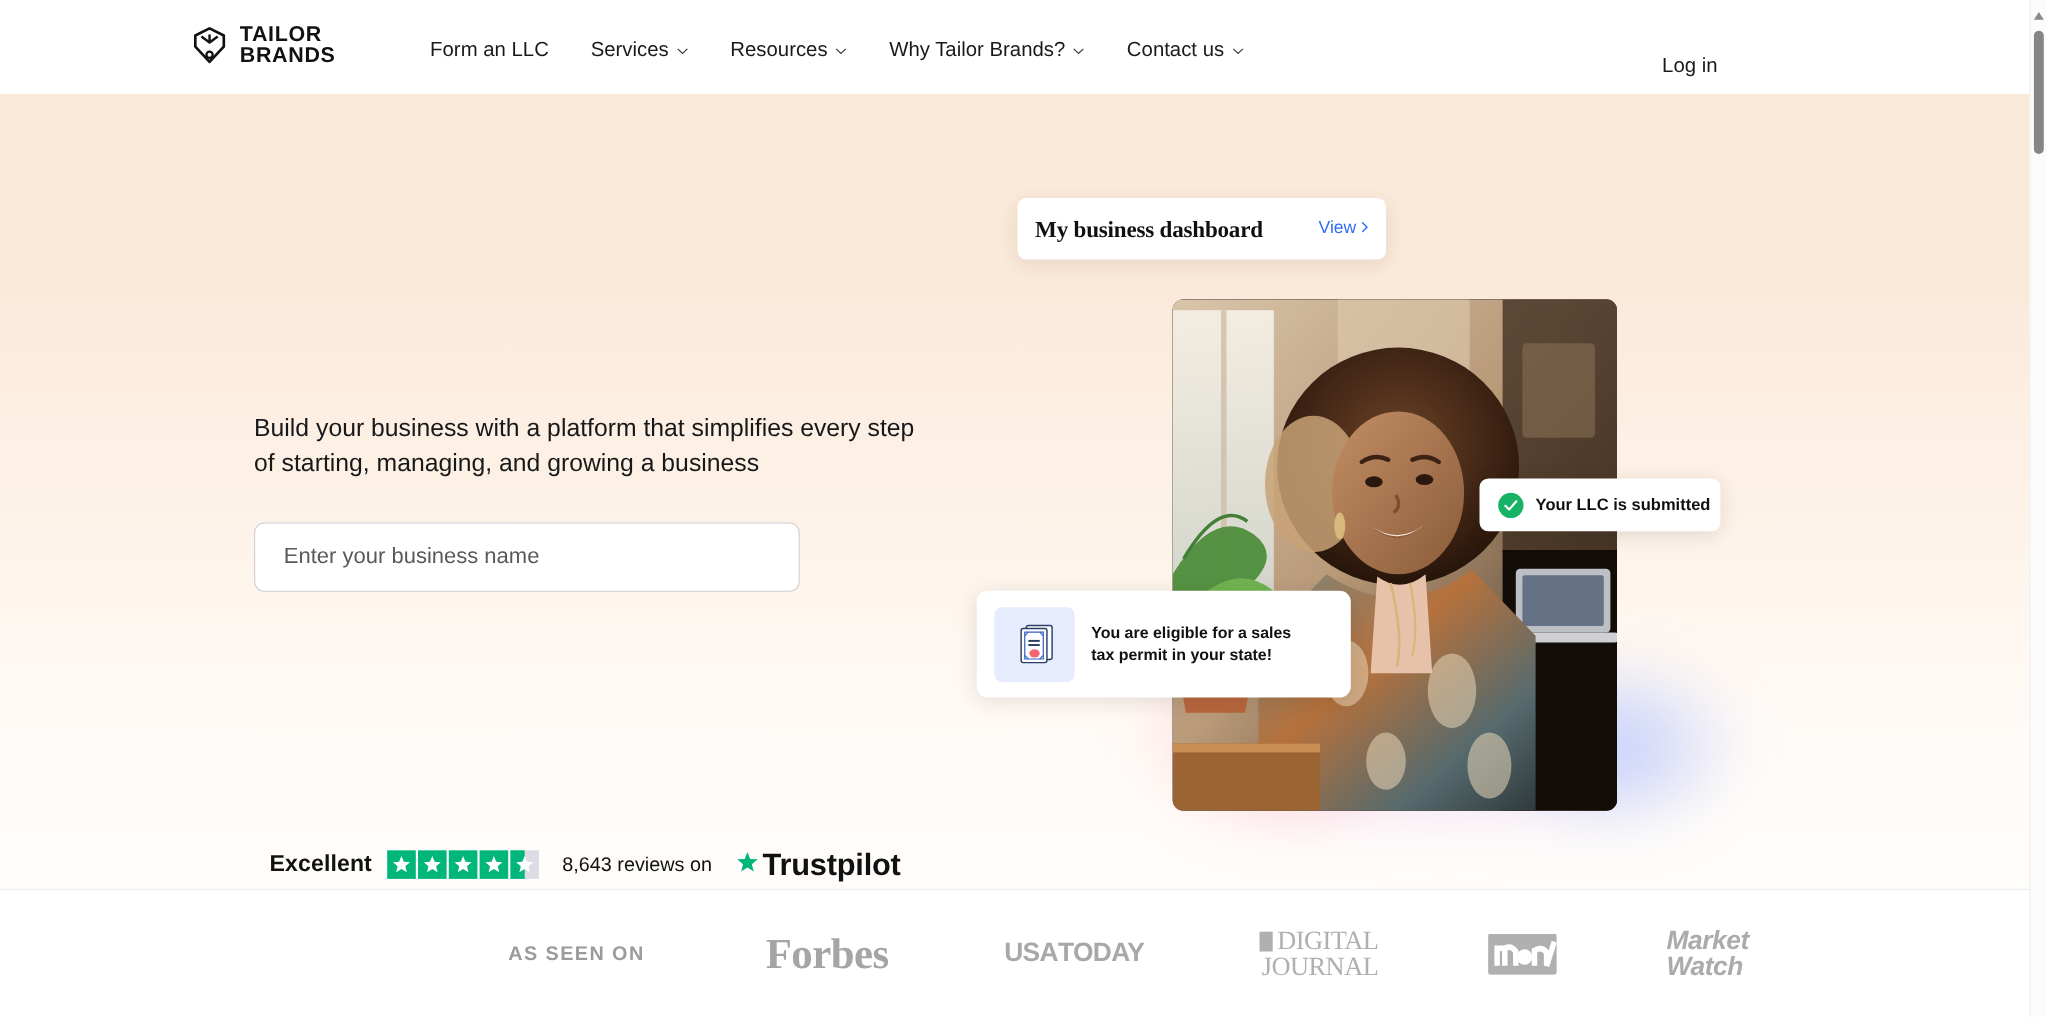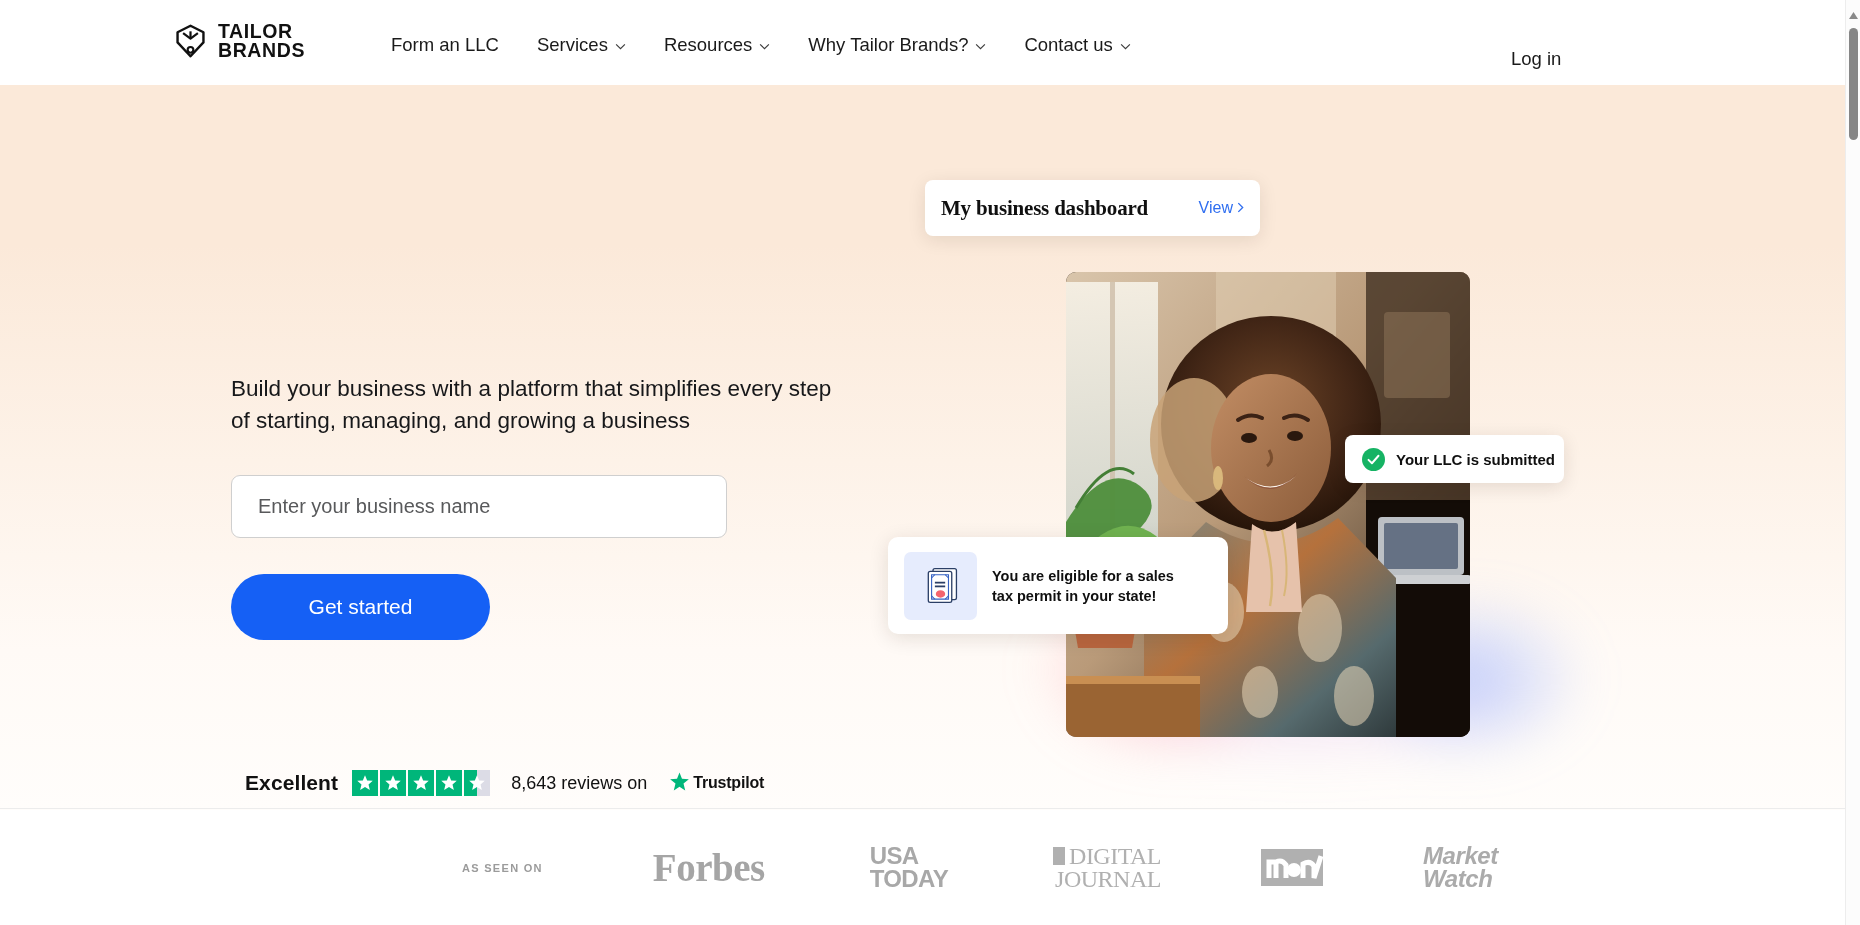--- a/index.html
+++ b/index.html
@@ -74,21 +74,21 @@
   
   .tp { position:absolute; left:245px; top:685px; display:flex; align-items:center; gap:14px; }
   .tp-word { font-size:21px; font-weight:bold; color:#111; letter-spacing:0.1px; }
   .tp-stars { display:flex; gap:2px; }
   .tp-star { width:26px; height:26px; position:relative; background:#00b67a; display:flex; align-items:center; justify-content:center; }
   .tp-star.half { background:#dcdce6; }
   .tp-star.half::before { content:""; position:absolute; left:0; top:0; width:50%; height:100%; background:#00b67a; }
   .tp-star svg { position:relative; z-index:2; }
   .tp-rev { font-size:18px; font-weight:normal; color:#111; margin-left:7px; }
   .tp-brand { display:flex; align-items:center; gap:3px; margin-left:8px; }
-  .tp-brand-name { font-size:16px; font-weight:bold; color:#111; letter-spacing:-0.2px; }
+  .tp-brand-name { font-size:28px; font-weight:bold; color:#111; letter-spacing:-0.2px; }
 
   
   .visual { position:absolute; left:960px; top:95px; width:720px; height:600px; }
 
   .glow {
     position:absolute; left:20px; top:330px; width:660px; height:290px;
     background:
       radial-gradient(closest-side at 28% 55%, rgba(255,150,160,0.55), rgba(255,150,160,0) 72%),
       radial-gradient(closest-side at 74% 58%, rgba(140,170,255,0.50), rgba(140,170,255,0) 72%),
       radial-gradient(closest-side at 50% 62%, rgba(205,160,240,0.30), rgba(205,160,240,0) 75%);
@@ -134,23 +134,23 @@
   .bar { height:9px; border-radius:5px; background:#e6ebf0; margin-top:9px; }
   .bar.b1 { width:186px; }
   .bar.b2 { width:106px; margin-top:7px; }
 
   
   .press {
     position:absolute; left:0; top:810px; width:1845px; height:115px;
     background:#fff; display:flex; align-items:center;
   }
   .press-inner { position:absolute; left:462px; top:0; height:115px; display:flex; align-items:center; gap:0; }
-  .as-seen { font-size:11px; font-weight:bold; letter-spacing:1.3px; color:#9b9b9b;text-align:center; }
+  .as-seen { font-size:18px; font-weight:bold; letter-spacing:1.3px; color:#9b9b9b;text-align:center; }
   .forbes { font-family:"Liberation Serif", serif; font-weight:bold; font-size:39px; color:#a5a5a5; letter-spacing:-0.5px; margin-left:110px; }
-  .usatoday { margin-left:105px; display:flex; flex-direction:column; line-height:0.93; }
+  .usatoday { margin-left:105px; display:flex; flex-direction:row; line-height:0.93; }
   .usatoday span { font-size:24px; font-weight:bold; color:#a8a8a8; letter-spacing:-0.6px; }
   .digital { margin-left:105px; font-family:"Liberation Serif", serif; line-height:0.95; color:#b0b0b0; }
   .digital .l1 { font-size:24px; letter-spacing:-0.5px; display:flex; align-items:center; gap:4px; }
   .digital .l1 i { display:inline-block; width:12px; height:18px; background:#b0b0b0; }
   .digital .l2 { font-size:24px; letter-spacing:-0.5px; padding-left:2px; }
   .ncn { margin-left:100px; width:62px; height:37px; background:#b0b0b0; border-radius:3px; display:flex; align-items:center; justify-content:center; }
   .mw { margin-left:100px; display:flex; flex-direction:column; line-height:0.95; font-style:italic; }
   .mw span { font-size:24px; font-weight:bold; color:#ababab; letter-spacing:-0.4px; }
 
   
@@ -221,21 +221,20 @@
     <div class="login">Log in</div>
   </div>
 
   <div class="hero">
 
 
     <p class="sub">Build your business with a platform that simplifies every step of starting, managing, and growing a business</p>
 
     <input class="biz-input" type="text" placeholder="Enter your business name" style="">
 
-    <button class="cta">Get started</button>
 
     <div class="tp">
       <span class="tp-word">Excellent</span>
       <span class="tp-stars">
         <span class="tp-star">
               <svg viewBox="0 0 20 20" width="18" height="18">
                 <path d="M10 1.4 L12.4 7.2 L18.6 7.6 L13.9 11.7 L15.4 17.8 L10 14.4 L4.6 17.8 L6.1 11.7 L1.4 7.6 L7.6 7.2 Z" fill="#fff"></path>
               </svg>
             </span>
         <span class="tp-star">

